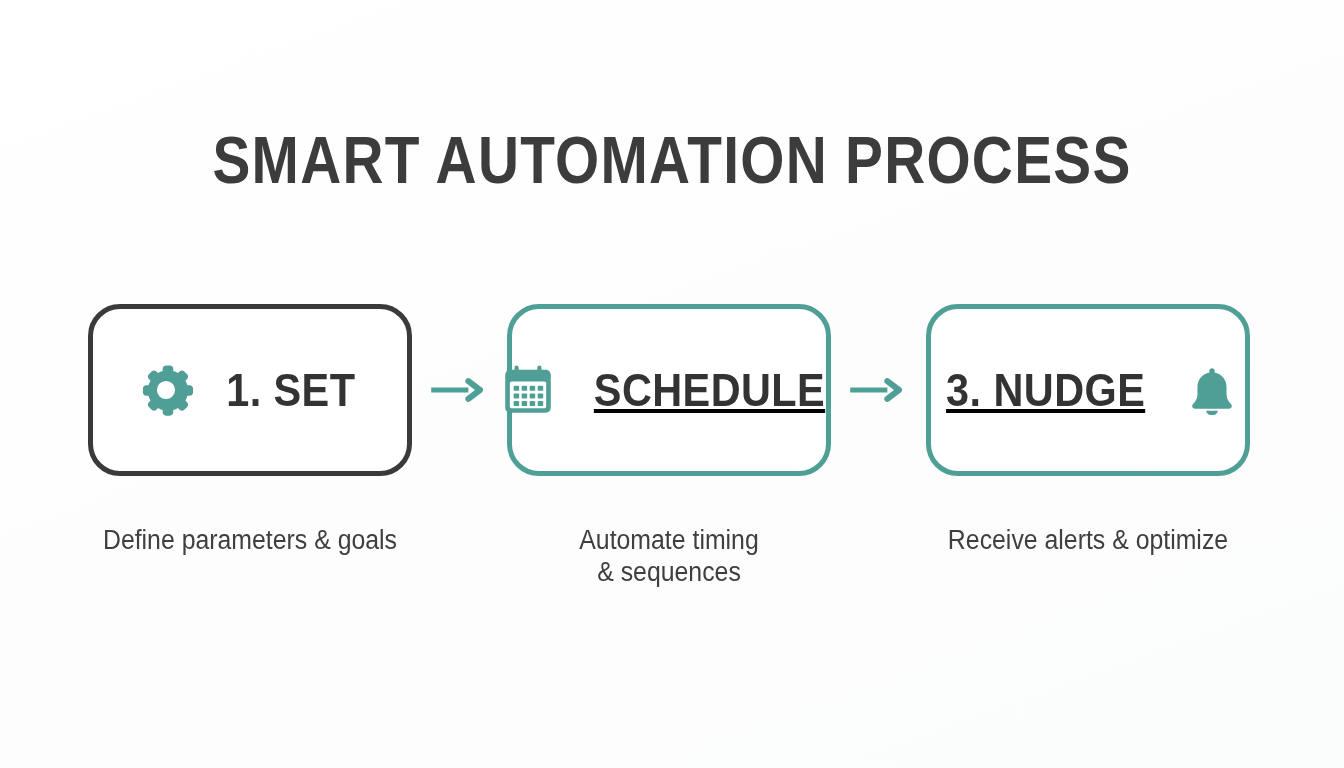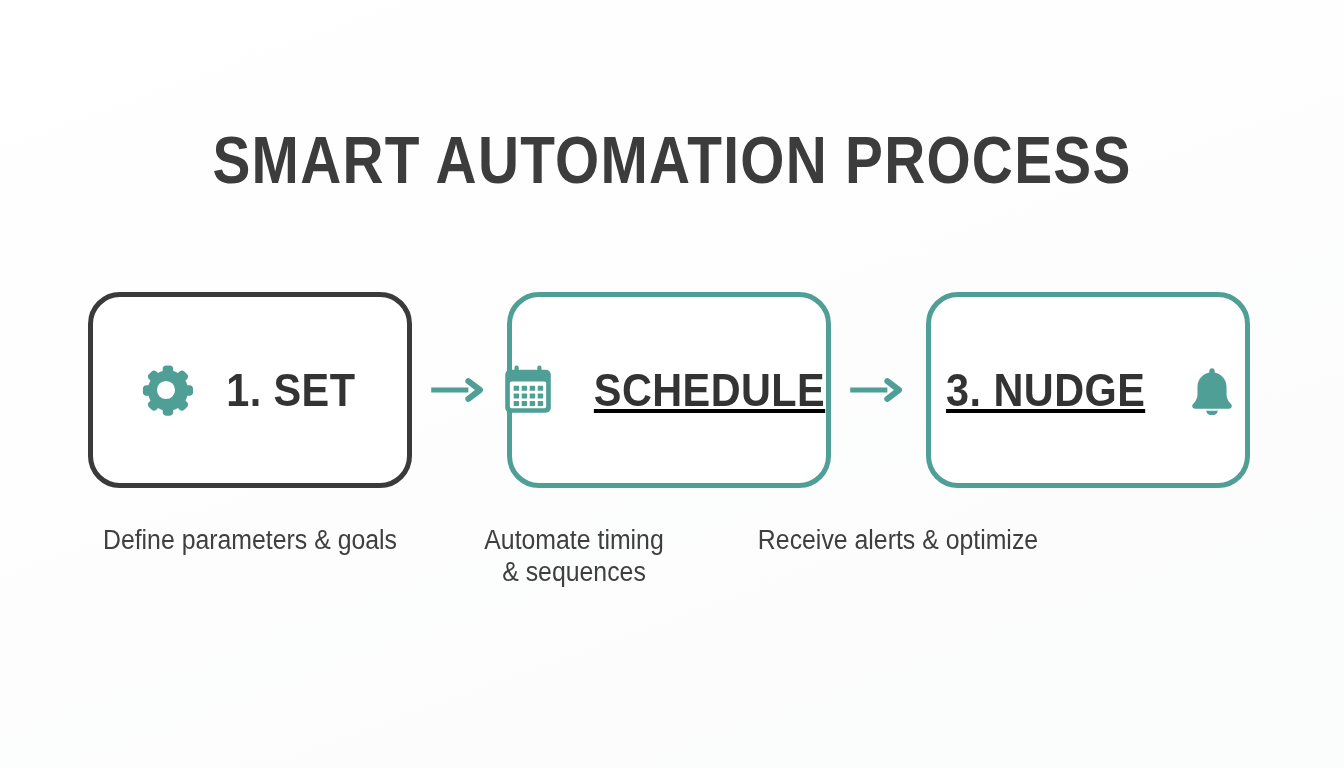--- a/index.html
+++ b/index.html
@@ -48,21 +48,21 @@
     width: 1162px;
     height: 160px;
     display: flex;
     align-items: center;
     justify-content: space-between;
   }
 
   .card {
     box-sizing: border-box;
     width: 324px;
-    height: 196px;
+    height: 172px;
     border: 5px solid #3a3a3a;
     border-radius: 32px;
     background: #ffffff;
     display: flex;
     align-items: center;
     justify-content: center;
     gap: 24px;
     flex: 0 0 auto;
   }
   .card.teal {
@@ -105,21 +105,21 @@
     justify-content: center;
   }
 
   
   .captions {
     position: absolute;
     top: 524px;
     left: 88px;
     width: 1162px;
     display: flex;
-    justify-content: flex-start;
+    justify-content: space-between;
   }
   .caption {
     width: 324px;
     flex: 0 0 auto;
     text-align: center;
     font-family: "Liberation Sans Narrow", "Liberation Sans", sans-serif;
     font-size: 27px;
     line-height: 32px;
     color: #3f3f3f;
     transform: scaleX(0.92);

